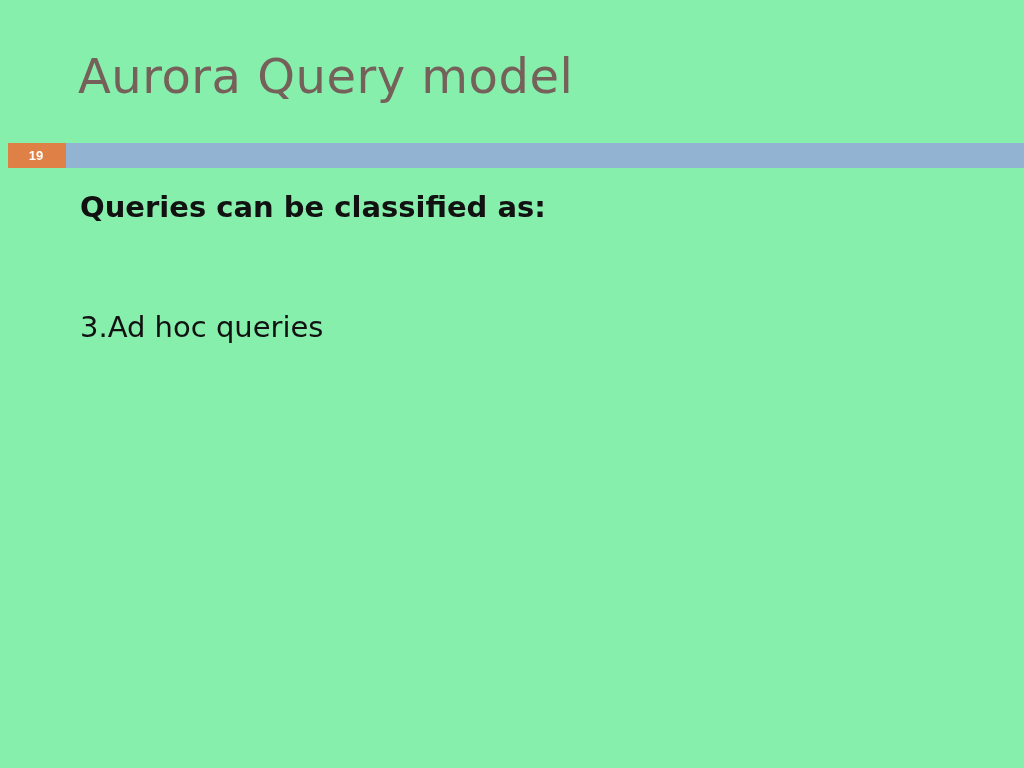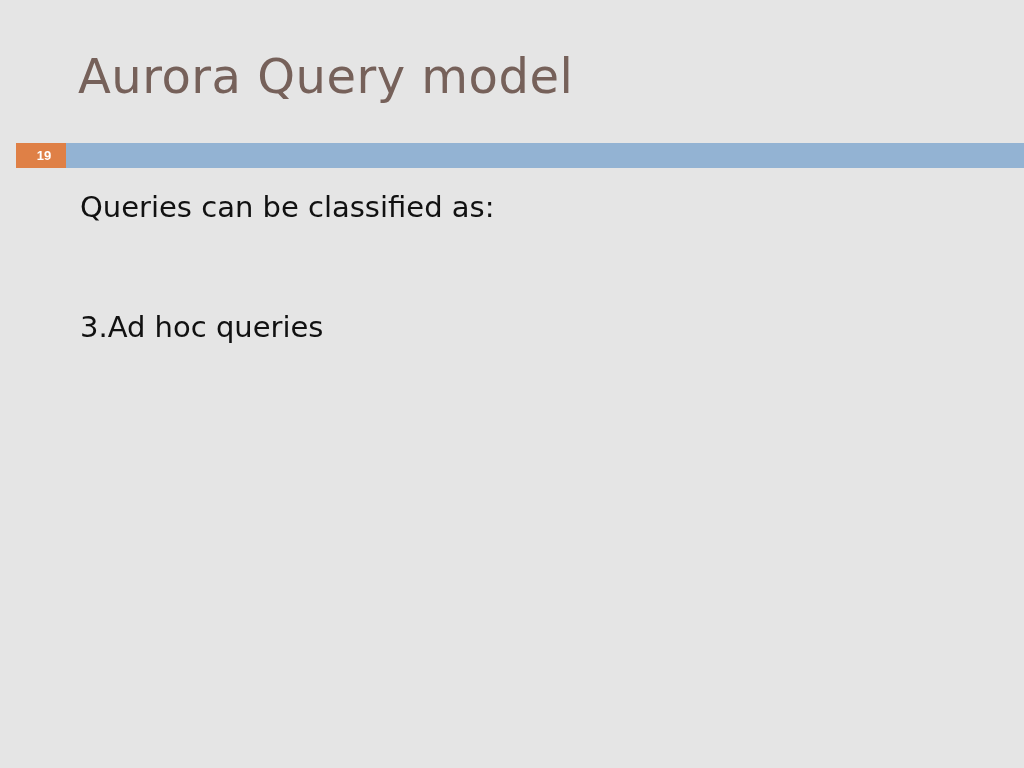--- a/index.html
+++ b/index.html
@@ -7,36 +7,36 @@
       padding: 0;
       width: 1024px;
       height: 768px;
       background: #ffffff;
       overflow: hidden;
     }
     .slide {
       position: relative;
       width: 1024px;
       height: 768px;
-      background: #e5e5e5;
+      background: #86efac;
     }
     .title {
       position: absolute;
       left: 78px;
       top: 52px;
       font-family: "DejaVu Sans", sans-serif;
       font-size: 48px;
       color: #76615a;
       letter-spacing: 0.5px;
       line-height: 1;
       white-space: nowrap;
     }
     .slide-number {
       position: absolute;
-      left: 16px;
+      left: 8px;
       top: 143px;
       width: 60px;
       height: 25px;
       background: #df8046;
       color: #ffffff;
       font-family: "Liberation Sans", sans-serif;
       font-weight: bold;
       font-size: 13px;
       line-height: 25px;
       text-align: center;
@@ -56,20 +56,21 @@
       left: 80px;
       top: 193px;
       font-family: "DejaVu Sans", sans-serif;
       font-size: 29px;
       color: #111111;
       line-height: 1;
     }
     .intro {
       white-space: nowrap;
       margin: 0;
+      font-weight: bold;
     }
     .list {
       list-style: none;
       margin: 0;
       padding: 0;
       position: absolute;
       top: 120px;
       left: 0;
     }
     .list li {

